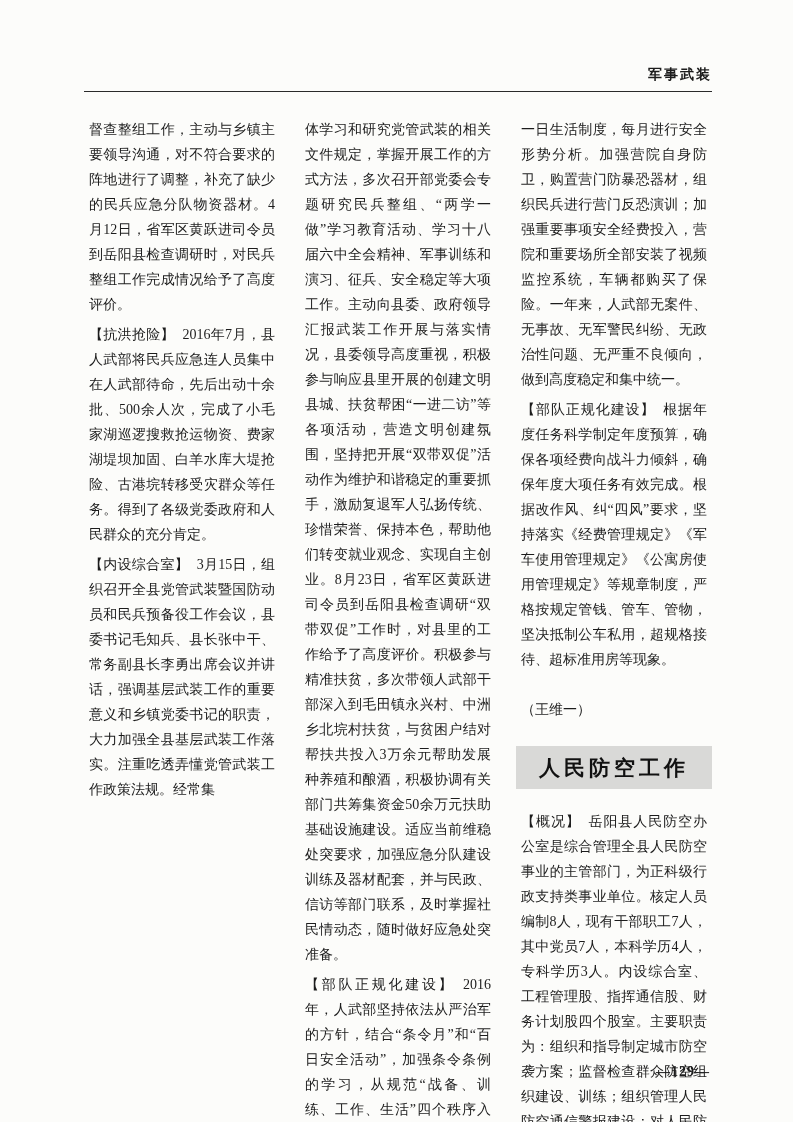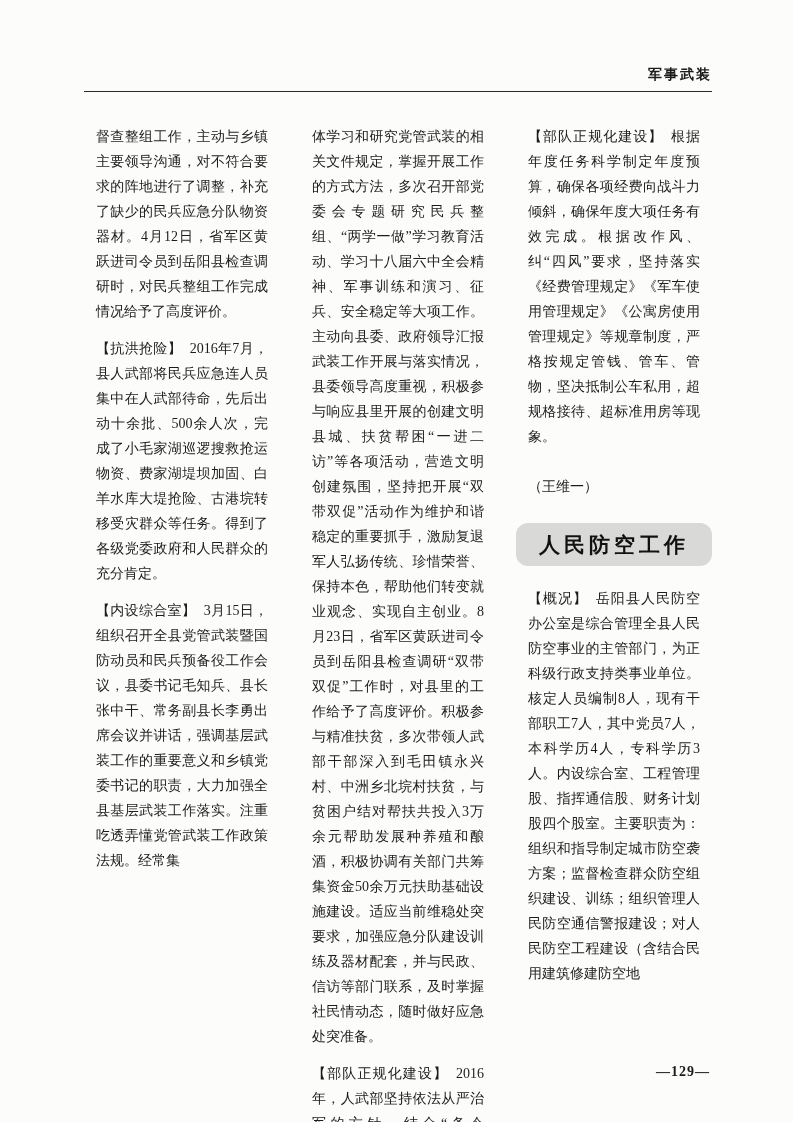--- a/index.html
+++ b/index.html
@@ -29,21 +29,21 @@
     margin-top: 20px;
   }
   .col {
     flex: 0 0 196px;
     width: 196px;
     font-size: 14px;
     line-height: 25px;
     text-align: justify;
     word-break: break-all;
   }
-  .col p { margin: 12px; }
+  .col p { margin: 5px; }
   .entry { margin-top: 25px; }
   .entry-label {
     font-family: "Liberation Sans", "DejaVu Sans", sans-serif;
     font-weight: normal;
     margin-right: 0.55em;
     white-space: nowrap;
   }
   .attribution {
     text-align: left;
     margin-top: 25px !important;
@@ -52,21 +52,20 @@
   .section-box {
     background: #d9d9d7;
     margin: 24px 0 20px 0;
     padding: 9px 0;
     text-align: center;
     font-family: "Liberation Sans", "DejaVu Sans", sans-serif;
     font-size: 21px;
     font-weight: bold;
     letter-spacing: 4px;
     color: #111;
-    border-radius: 12px;
   }
   .page-footer {
     position: absolute;
     right: 83px;
     bottom: 42px;
     font-size: 14px;
     font-weight: bold;
     letter-spacing: 1px;
   }
 </style>
@@ -86,20 +85,21 @@
       <p class="entry"><span class="entry-label">【抗洪抢险】</span><span>2016年7月，县人武部将民兵应急连人员集中在人武部待命，先后出动十余批、500余人次，完成了小毛家湖巡逻搜救抢运物资、费家湖堤坝加固、白羊水库大堤抢险、古港垸转移受灾群众等任务。得到了各级党委政府和人民群众的充分肯定。</span></p>
       <p class="entry"><span class="entry-label">【内设综合室】</span><span>3月15日，组织召开全县党管武装暨国防动员和民兵预备役工作会议，县委书记毛知兵、县长张中干、常务副县长李勇出席会议并讲话，强调基层武装工作的重要意义和乡镇党委书记的职责，大力加强全县基层武装工作落实。注重吃透弄懂党管武装工作政策法规。经常集</span></p>
     </div>
 
     <div class="col">
       <p class="cont">体学习和研究党管武装的相关文件规定，掌握开展工作的方式方法，多次召开部党委会专题研究民兵整组、“两学一做”学习教育活动、学习十八届六中全会精神、军事训练和演习、征兵、安全稳定等大项工作。主动向县委、政府领导汇报武装工作开展与落实情况，县委领导高度重视，积极参与响应县里开展的创建文明县城、扶贫帮困“一进二访”等各项活动，营造文明创建氛围，坚持把开展“双带双促”活动作为维护和谐稳定的重要抓手，激励复退军人弘扬传统、珍惜荣誉、保持本色，帮助他们转变就业观念、实现自主创业。8月23日，省军区黄跃进司令员到岳阳县检查调研“双带双促”工作时，对县里的工作给予了高度评价。积极参与精准扶贫，多次带领人武部干部深入到毛田镇永兴村、中洲乡北垸村扶贫，与贫困户结对帮扶共投入3万余元帮助发展种养殖和酿酒，积极协调有关部门共筹集资金50余万元扶助基础设施建设。适应当前维稳处突要求，加强应急分队建设训练及器材配套，并与民政、信访等部门联系，及时掌握社民情动态，随时做好应急处突准备。</p>
       <p class="entry"><span class="entry-label">【部队正规化建设】</span><span>2016年，人武部坚持依法从严治军的方针，结合“条令月”和“百日安全活动”，加强条令条例的学习，从规范“战备、训练、工作、生活”四个秩序入手，征兵过程中、车辆、武器装备、营院、保密和重大演训活动等重点，抓好安全防范。严格落实</span></p>
     </div>
 
     <div class="col">
+      <p class="cont">一日生活制度，每月进行安全形势分析。加强营院自身防卫，购置营门防暴恐器材，组织民兵进行营门反恐演训；加强重要事项安全经费投入，营院和重要场所全部安装了视频监控系统，车辆都购买了保险。一年来，人武部无案件、无事故、无军警民纠纷、无政治性问题、无严重不良倾向，做到高度稳定和集中统一。</p>
       <p class="entry"><span class="entry-label">【部队正规化建设】</span><span>根据年度任务科学制定年度预算，确保各项经费向战斗力倾斜，确保年度大项任务有效完成。根据改作风、纠“四风”要求，坚持落实《经费管理规定》《军车使用管理规定》《公寓房使用管理规定》等规章制度，严格按规定管钱、管车、管物，坚决抵制公车私用，超规格接待、超标准用房等现象。</span></p>
       <p class="attribution">（王维一）</p>
       <div class="section-box">
         <span>人民防空工作</span>
       </div>
       <p class="entry" style="margin-top:0;"><span class="entry-label">【概况】</span><span>岳阳县人民防空办公室是综合管理全县人民防空事业的主管部门，为正科级行政支持类事业单位。核定人员编制8人，现有干部职工7人，其中党员7人，本科学历4人，专科学历3人。内设综合室、工程管理股、指挥通信股、财务计划股四个股室。主要职责为：组织和指导制定城市防空袭方案；监督检查群众防空组织建设、训练；组织管理人民防空通信警报建设；对人民防空工程建设（含结合民用建筑修建防空地</span></p>
     </div>
 
   </div>
 

